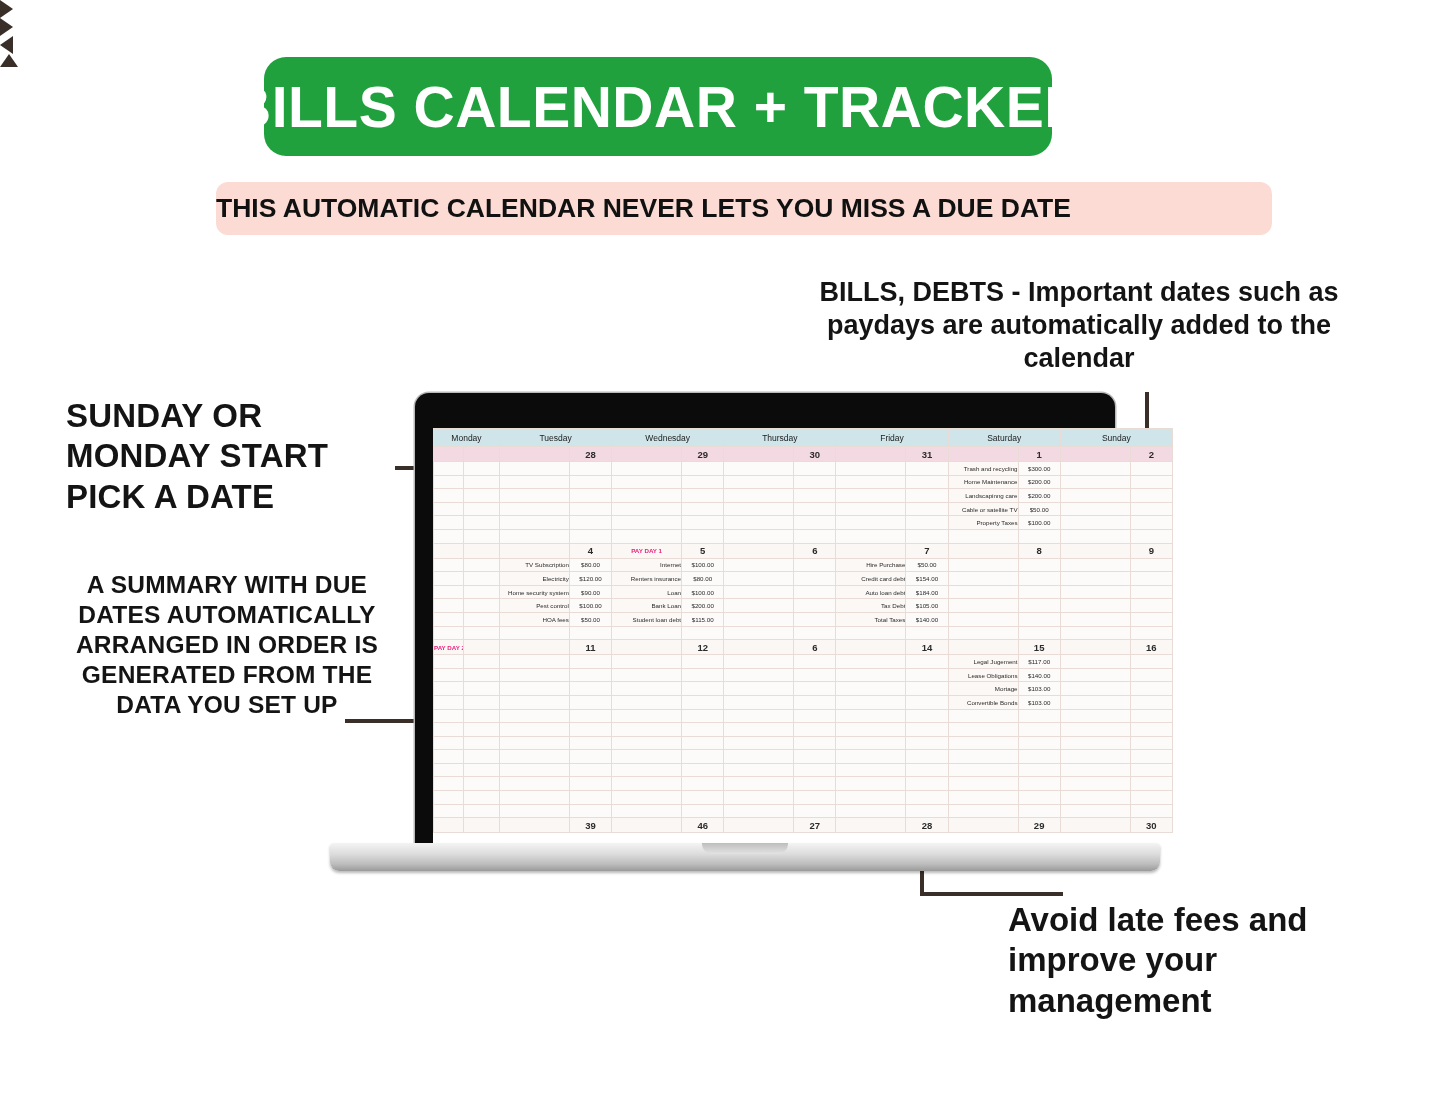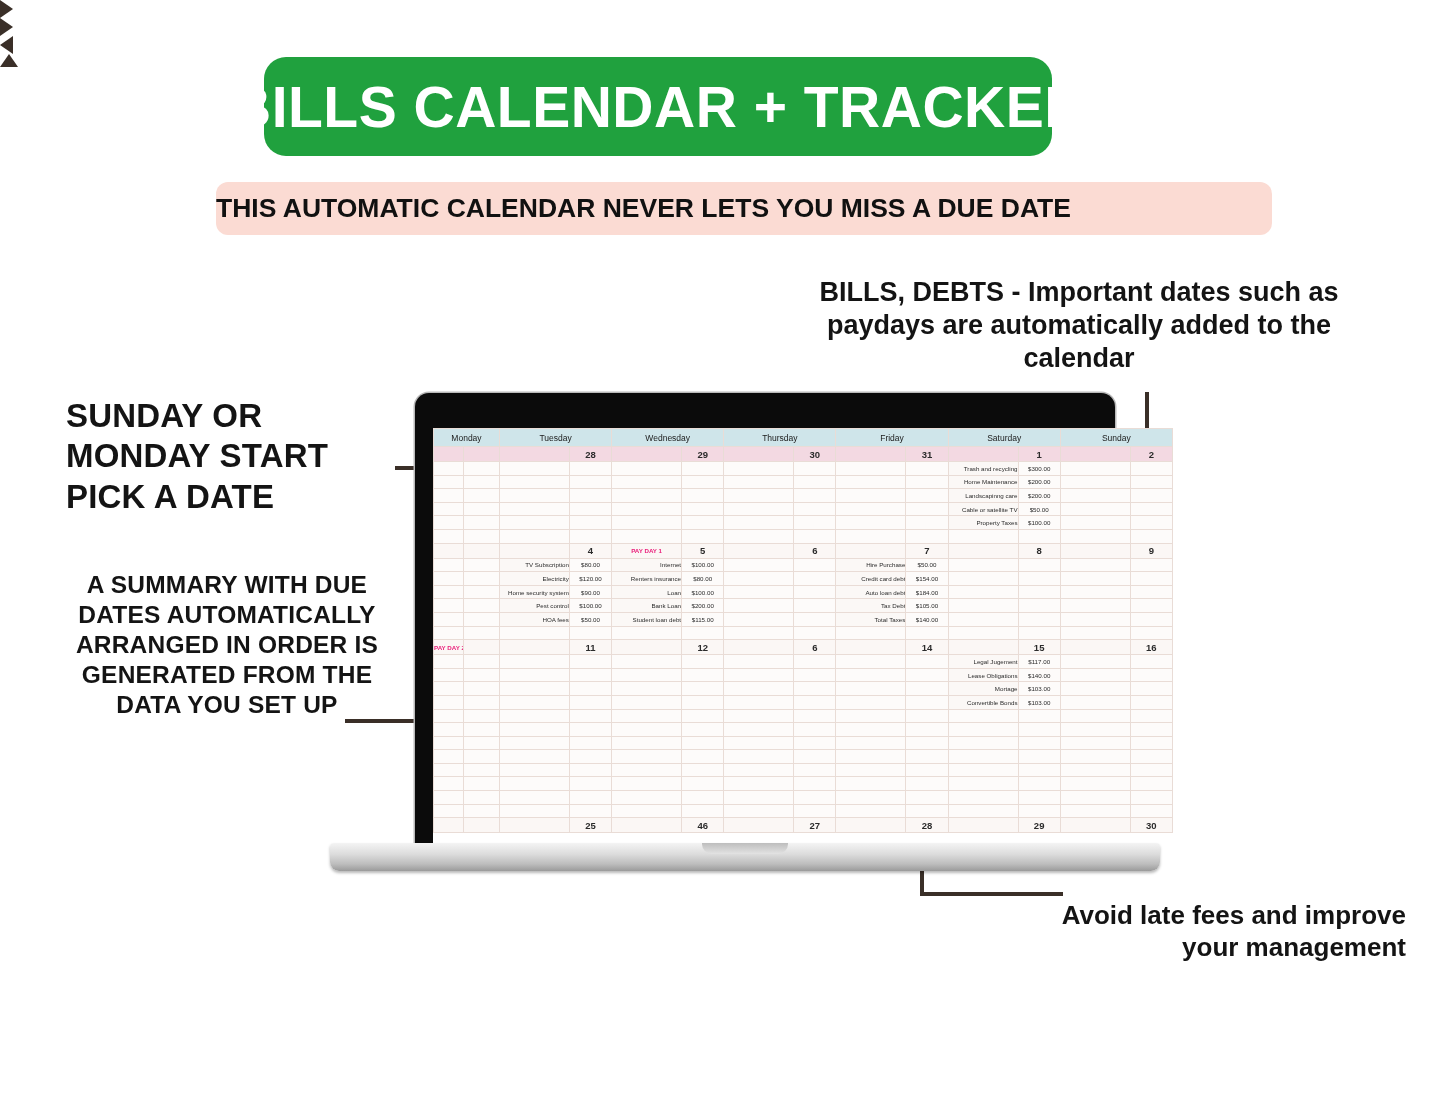--- a/index.html
+++ b/index.html
@@ -37,21 +37,21 @@
   }
   #callout-left-top{
     left:66px;top:396px;width:340px;text-align:left;font-size:33px;
     letter-spacing:0.2px;
   }
   #callout-left-bottom{
     left:52px;top:570px;width:350px;text-align:center;font-size:24.5px;
     letter-spacing:0.2px;
   }
   #callout-bottom-right{
-    left:1008px;top:900px;width:398px;text-align:right;font-size:26px;
+    left:1008px;top:900px;width:398px;text-align:left;font-size:33px;
   }
 
   
   .lead{position:absolute;background:#3a2f28;}
   #lead-1-line{left:395px;top:466px;width:105px;height:4px;}
   #lead-1-head{
     left:492px;top:459px;width:0;height:0;
     background:transparent;
     border-top:9px solid transparent;border-bottom:9px solid transparent;
     border-left:13px solid #3a2f28;
@@ -622,21 +622,21 @@
             <td class="blank"></td>
             <td class="blank"></td>
             <td class="blank"></td>
             <td class="blank"></td>
             <td class="blank"></td>
           </tr>
           <tr>
             <td class="datecell plain"></td>
             <td class="datecell plain"></td>
             <td class="datecell plain"></td>
-            <td class="datecell plain">25</td>
+            <td class="datecell plain">39</td>
             <td class="datecell plain"></td>
             <td class="datecell plain">46</td>
             <td class="datecell plain"></td>
             <td class="datecell plain">27</td>
             <td class="datecell plain"></td>
             <td class="datecell plain">28</td>
             <td class="datecell plain"></td>
             <td class="datecell plain">29</td>
             <td class="datecell plain"></td>
             <td class="datecell plain">30</td>

